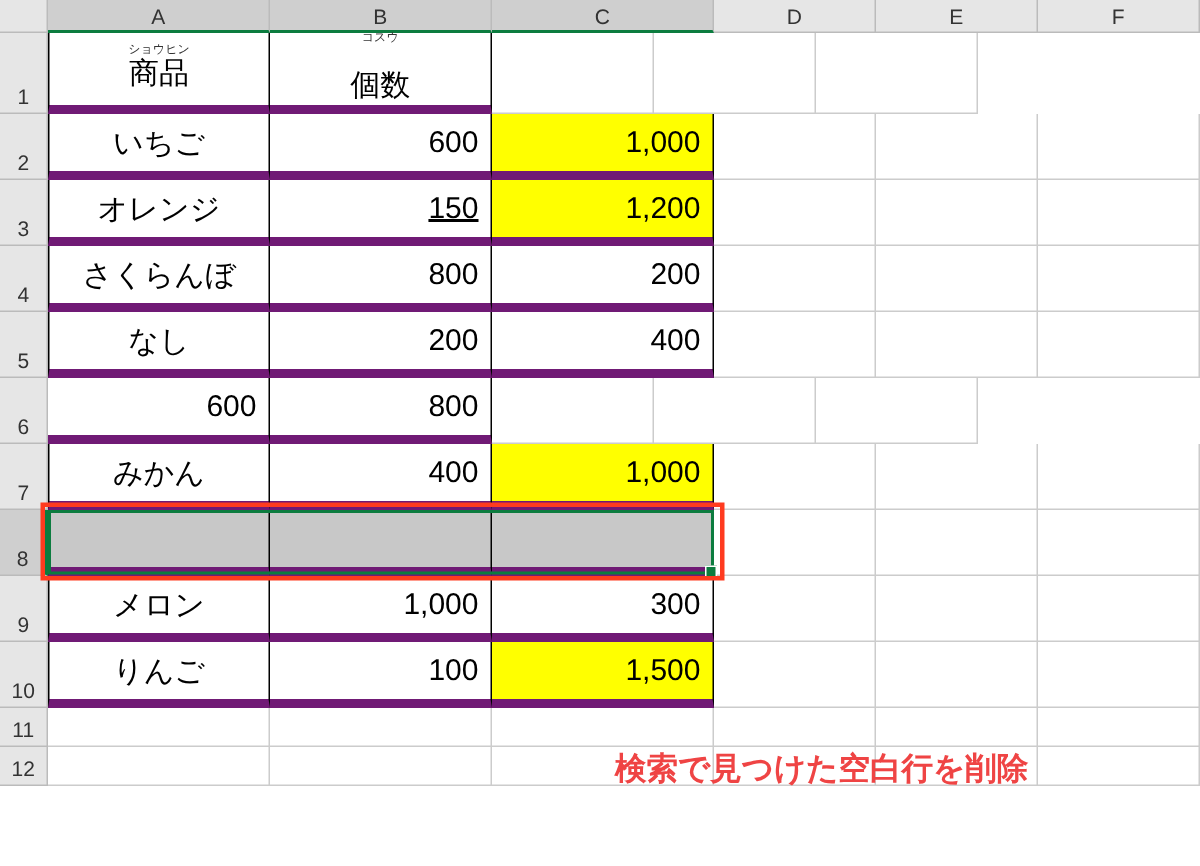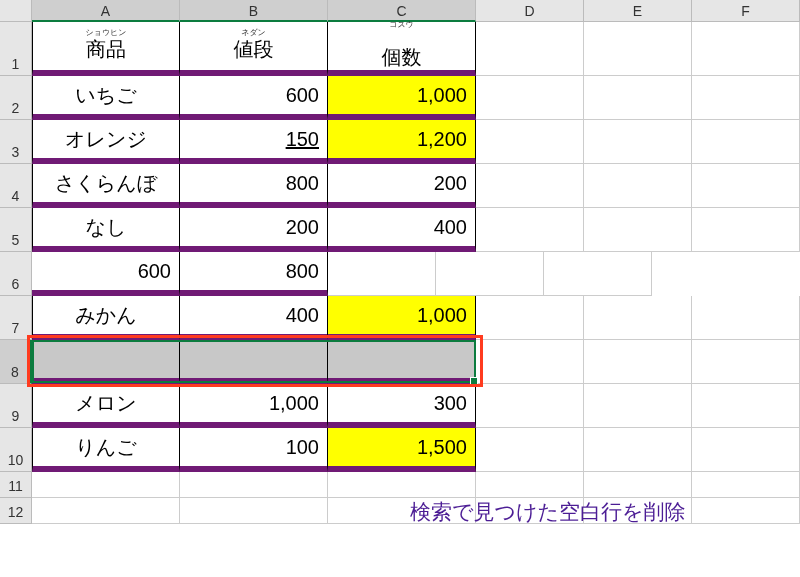--- a/index.html
+++ b/index.html
@@ -100,22 +100,22 @@
     bottom: -4px; right: -4px;
   }
   .red-box {
     position: absolute;
     border: 3px solid #ff3b1f;
     pointer-events: none;
     z-index: 20;
   }
   .annotation {
     position: absolute;
-    color: #4c1d95;
-    font-weight: normal;
+    color: #ef4444;
+    font-weight: bold;
     font-size: 21px;
     z-index: 20;
   }
 </style>
 </head>
 <body>
 
 <div class="sheet">
 
   <div class="col-headers">
@@ -142,24 +142,20 @@
       <div class="row-h" style="height: 26px;">11</div>
       <div class="row-h" style="height: 26px;">12</div>
     </div>
 
   <div class="cells">
       <div class="row">
         <div class="cell hdr-cell data-border data-border-left" style="width: 148px; height: 54px;">
           <span class="ruby">ショウヒン</span>
           <span class="main">商品</span>
         </div>
-        <div class="cell hdr-cell data-border" style="width: 148px; height: 54px;">
-          <span class="ruby">ネダン</span>
-          <span class="main">値段</span>
-        </div>
         <div class="cell hdr-cell data-border" style="width: 148px; height: 54px; gap: 16px;">
           <span class="ruby">コスウ</span>
           <span class="main">個数</span>
         </div>
         <div class="cell " style="width: 108px; height: 54px;"></div>
         <div class="cell " style="width: 108px; height: 54px;"></div>
         <div class="cell " style="width: 108px; height: 54px;"></div>
       </div>
       <div class="row">
         <div class="cell data-border data-border-left center" style="width: 148px; height: 44px;">いちご</div>

